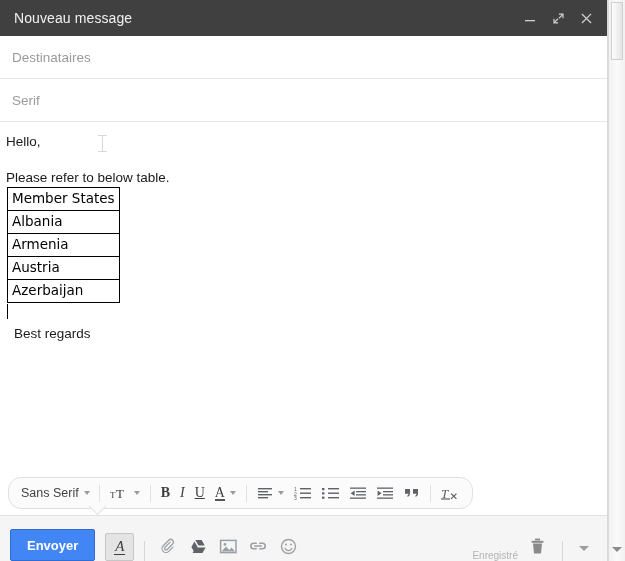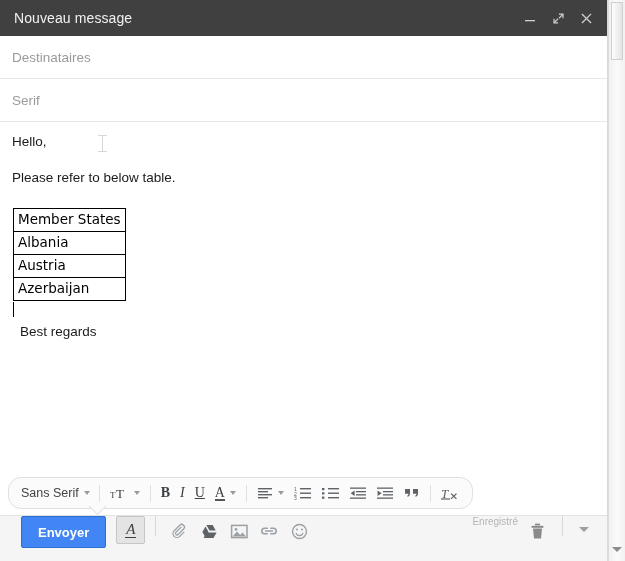--- a/index.html
+++ b/index.html
@@ -129,33 +129,33 @@
   }
   .field-row .placeholder {
     font-size: 13.5px;
     color: #9a9a9a;
   }
 
   
   .compose-body {
     flex: 1 1 auto;
     position: relative;
-    padding: 12px 12px 0 12px;
+    padding: 12px 12px 0 6px;
     box-sizing: border-box;
     overflow: hidden;
     background: #ffffff;
   }
   .body-line {
     font-size: 13.5px;
     color: #1a1a1a;
     line-height: 1.22;
     margin: 0 0 0 0;
   }
   .body-line.greeting { margin-bottom: 20px; }
-  .body-line.intro { margin-bottom: 21px; }
+  .body-line.intro { }
 
   .msg-table {
     border-collapse: collapse;
     margin: 0 0 0 1px;
     table-layout: fixed;
   }
   .msg-table td {
     border: 1px solid #000000;
     font-size: 13.5px;
     font-family: "DejaVu Sans", sans-serif;
@@ -290,22 +290,22 @@
     transform: rotate(45deg);
   }
 
   
   .action-bar {
     flex: 0 0 auto;
     height: 46px;
     background: #f5f5f5;
     border-top: 1px solid #e2e2e2;
     display: flex;
-    align-items: flex-start;
-    padding: 0 10px 0 21px;
+    align-items: flex-end;
+    padding: 0 10px 0 10px;
     box-sizing: border-box;
   }
   .send-button {
     background: #4285f4;
     border: 1px solid #2f6dd0;
     color: #ffffff;
     font-size: 13px;
     font-weight: bold;
     height: 30px;
     padding: 0 16px;
@@ -426,20 +426,23 @@
 
       <table class="msg-table">
         <tbody>
           <tr>
             <td>Member States</td>
           </tr>
           <tr>
             <td>Albania</td>
           </tr>
           <tr>
+            <td>Armenia</td>
+          </tr>
+          <tr>
             <td>Austria</td>
           </tr>
           <tr>
             <td>Azerbaijan</td>
           </tr>
         </tbody>
       </table>
 
       <div class="caret-line">
         <span class="caret"></span>

